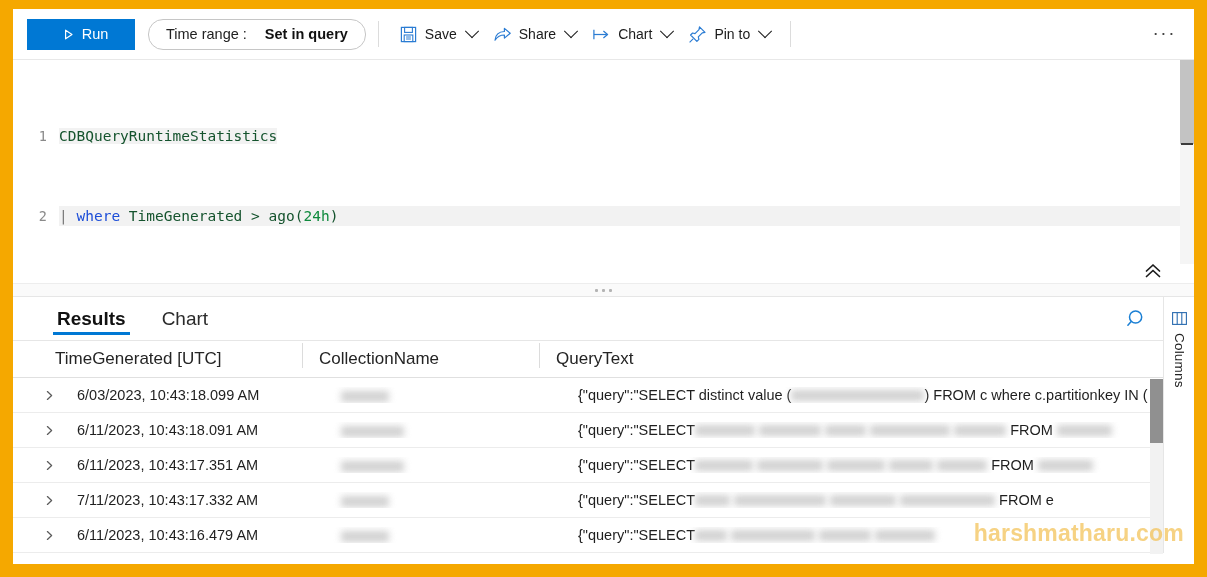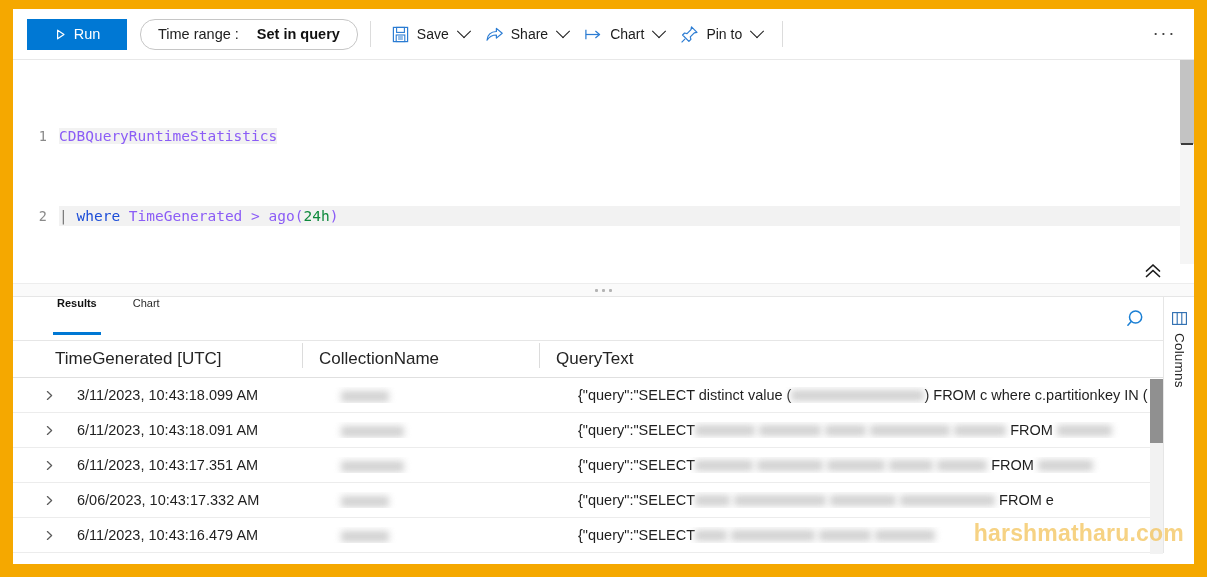--- a/index.html
+++ b/index.html
@@ -28,20 +28,21 @@
     box-sizing:border-box;
   }
   .run-btn{
     display:flex;align-items:center;justify-content:center;gap:7px;
     background:#0078D4;color:#fff;
     height:31px;width:100px;
     font-size:14.5px;
     cursor:pointer;
     border:none;
     font-family:"Liberation Sans", sans-serif;
+    padding-left:8px;
   }
   .play-wrap{width:13px;height:13px;display:flex;align-items:center;justify-content:center;}
   .timerange{
     margin-left:13px;
     height:29px;
     border:1px solid #c6c6c6;
     border-radius:15px;
     display:flex;align-items:center;
     padding:0 17px;
     font-size:14.5px;
@@ -96,21 +97,21 @@
     color:#8a8a8a;font-size:13.5px;
     padding-right:12px;box-sizing:border-box;
     flex:none;
     font-family:"DejaVu Sans Mono", monospace;
   }
   .ctext{flex:1;color:#1b1b1b;}
   .hl{background:#f2f2f2;}
   .kw{color:#1d4ed8;}
   .pipe{color:#7a7a7a;}
   .num{color:#0f8a3d;}
-  .plain{color:#8b5cf6;margin-top:8px;}
+  .plain{color:#14532d;margin-top:8px;}
   .ed-scrollbar{
     position:absolute;right:0;top:0;width:14px;height:204px;
     background:#f5f5f5;
   }
   .ed-thumb{
     position:absolute;right:0;top:0;width:14px;height:84px;
     background:#c3c3c3;
   }
   .ed-thumb-mark{
     position:absolute;right:1px;top:83px;width:12px;height:2px;background:#3a3a3a;
@@ -139,23 +140,23 @@
   .tabs{
     position:relative;
     height:44px;
     display:flex;align-items:center;
     padding-left:40px;
     box-sizing:border-box;
     border-bottom:1px solid #e6e6e6;
   }
   .tab{
     position:relative;
-    font-size:11px;color:#2b2b2b;
+    font-size:19px;color:#2b2b2b;
     padding:0 4px;margin-right:28px;
-    height:44px;display:flex;
+    height:44px;display:flex;align-items:center;
     cursor:pointer;
   }
   .tab.active{font-weight:bold;color:#111;}
   .tab.active:after{
     content:"";position:absolute;left:0;right:0;bottom:6px;height:3px;background:#0078D4;
   }
   .search-icon{
     position:absolute;right:46px;top:11px;
     width:22px;height:22px;cursor:pointer;color:#1a7fd4;
   }
@@ -369,21 +370,21 @@
       <div class="th col-query divider">QueryText</div>
     </div>
 
     <div class="rowarea" id="rowarea">
         <div class="trow">
           <div class="cell expander">
             <svg width="11" height="11" viewBox="0 0 11 11">
               <path d="M3.4 1.6 L7.6 5.5 L3.4 9.4" fill="none" stroke="#5a5a5a" stroke-width="1.3" stroke-linejoin="round" stroke-linecap="round"></path>
             </svg>
           </div>
-          <div class="cell col-time">3/11/2023, 10:43:18.099 AM</div>
+          <div class="cell col-time">6/03/2023, 10:43:18.099 AM</div>
           <div class="cell col-coll"><span class="blur" style="width: 48px;"></span></div>
           <div class="cell col-query">
             <div class="qtext">
               <span class="t">{"query":"SELECT distinct value (</span>
               <span class="blur" style="width: 133px;"></span>
               <span class="t">) FROM c where c.partitionkey IN (</span>
             </div>
           </div>
         </div>
         <div class="trow">
@@ -435,21 +436,21 @@
               <span class="blur" style="width: 55px;"></span>
             </div>
           </div>
         </div>
         <div class="trow">
           <div class="cell expander">
             <svg width="11" height="11" viewBox="0 0 11 11">
               <path d="M3.4 1.6 L7.6 5.5 L3.4 9.4" fill="none" stroke="#5a5a5a" stroke-width="1.3" stroke-linejoin="round" stroke-linecap="round"></path>
             </svg>
           </div>
-          <div class="cell col-time">6/06/2023, 10:43:17.332 AM</div>
+          <div class="cell col-time">7/11/2023, 10:43:17.332 AM</div>
           <div class="cell col-coll"><span class="blur" style="width: 48px;"></span></div>
           <div class="cell col-query">
             <div class="qtext">
               <span class="t">{"query":"SELECT</span>
               <span class="blur" style="width: 35px;"></span>
               <span class="t"> </span>
               <span class="blur" style="width: 92px;"></span>
               <span class="t"> </span>
               <span class="blur" style="width: 66px;"></span>
               <span class="t"> </span>

